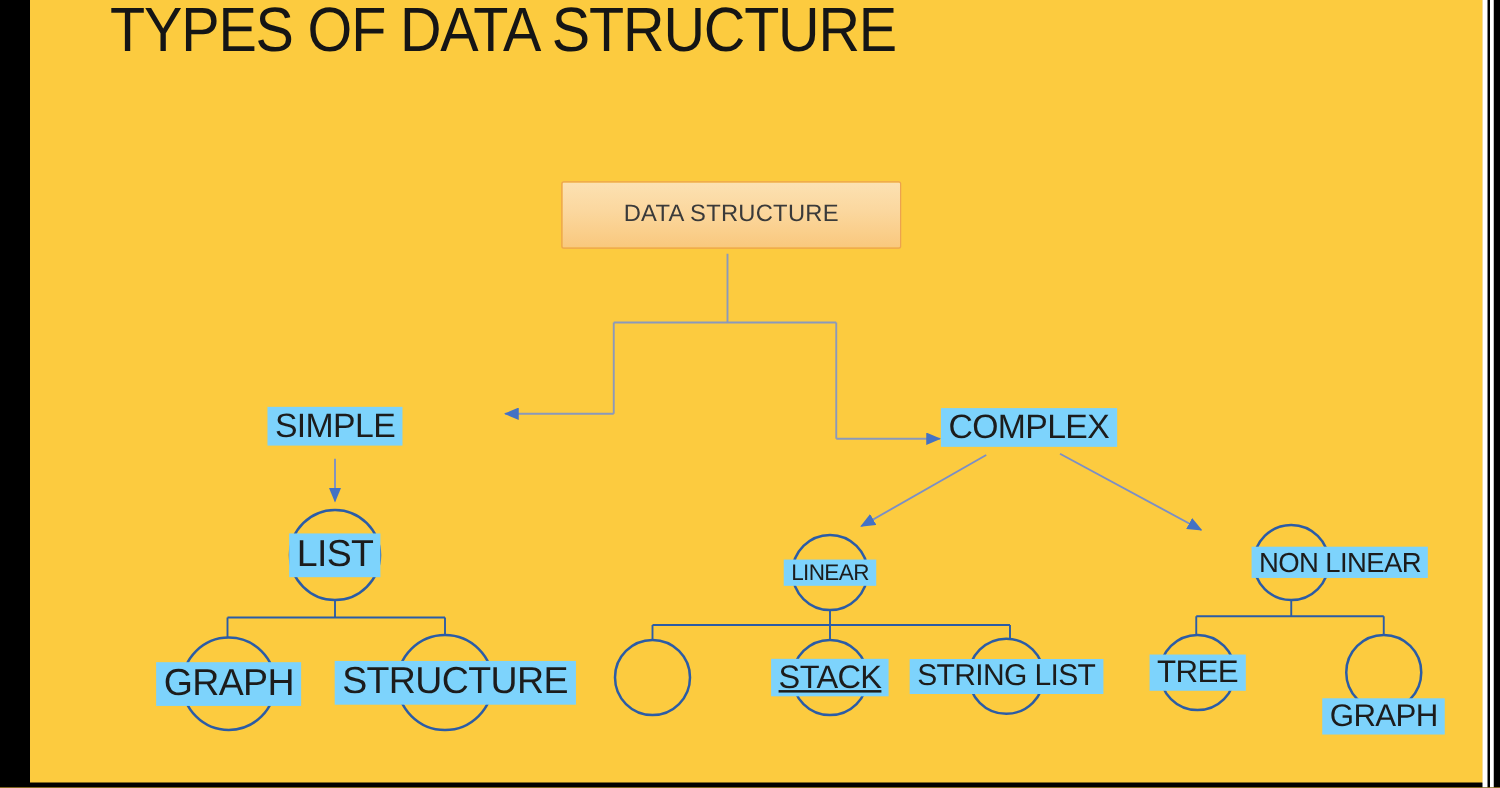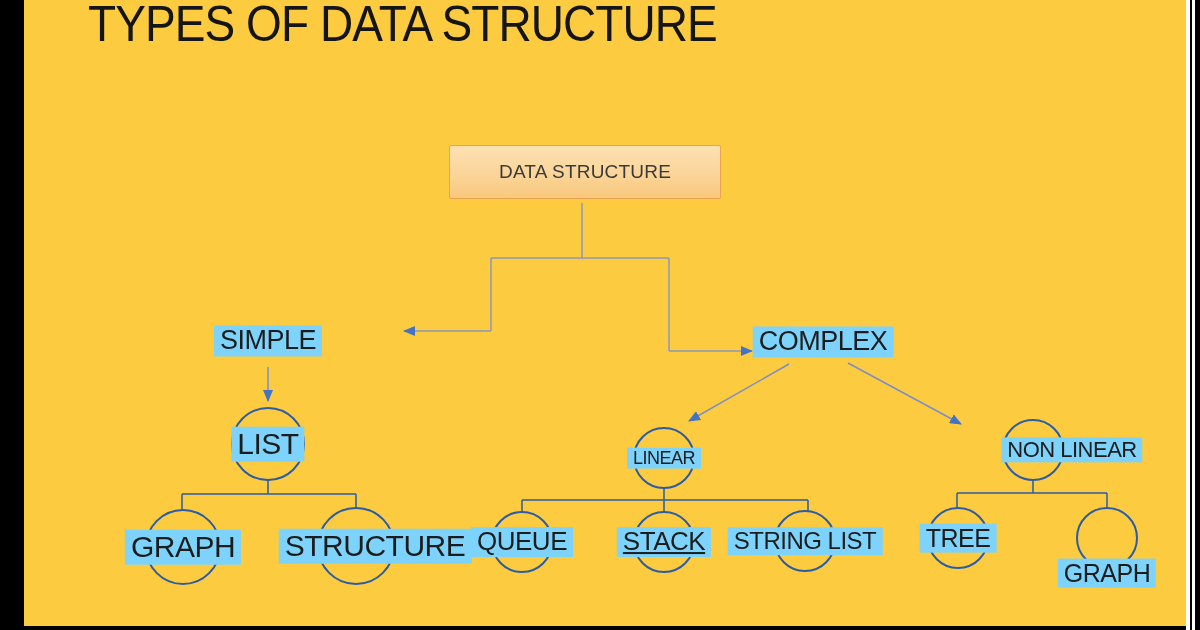--- a/index.html
+++ b/index.html
@@ -86,23 +86,22 @@
 
   <div class="root-box">
     <span>DATA STRUCTURE</span>
   </div>
 
   <div class="lbl" style="left:268px;top:341px;font-size:27px;">SIMPLE</div>
   <div class="lbl" style="left:823px;top:342px;font-size:27px;">COMPLEX</div>
 
   <div class="lbl" style="left:268px;top:444px;font-size:30px;">LIST</div>
   <div class="lbl" style="left:183px;top:547px;font-size:30px;">GRAPH</div>
-  <div class="lbl" style="left:375px;top:546px;font-size:30px;">STRUCTURE</div>
+  <div class="lbl" style="left:364px;top:546px;font-size:30px;">STRUCTURE</div>
 
   <div class="lbl" style="left:664px;top:458px;font-size:18px;">LINEAR</div>
-  <div class="lbl" style="left:522px;top:542px;font-size:26px;">QUEUE</div>
   <div class="lbl" style="left:664px;top:542px;font-size:26px;text-decoration:underline;">STACK</div>
   <div class="lbl" style="left:805px;top:541px;font-size:24px;">STRING LIST</div>
 
   <div class="lbl" style="left:1033px;top:450px;font-size:22px;margin-left:39px;">NON LINEAR</div>
   <div class="lbl" style="left:958px;top:538px;font-size:25px;">TREE</div>
   <div class="lbl" style="left:1107px;top:538px;font-size:25px;margin-top:35px;">GRAPH</div>
 </div>
 
 </body></html>

